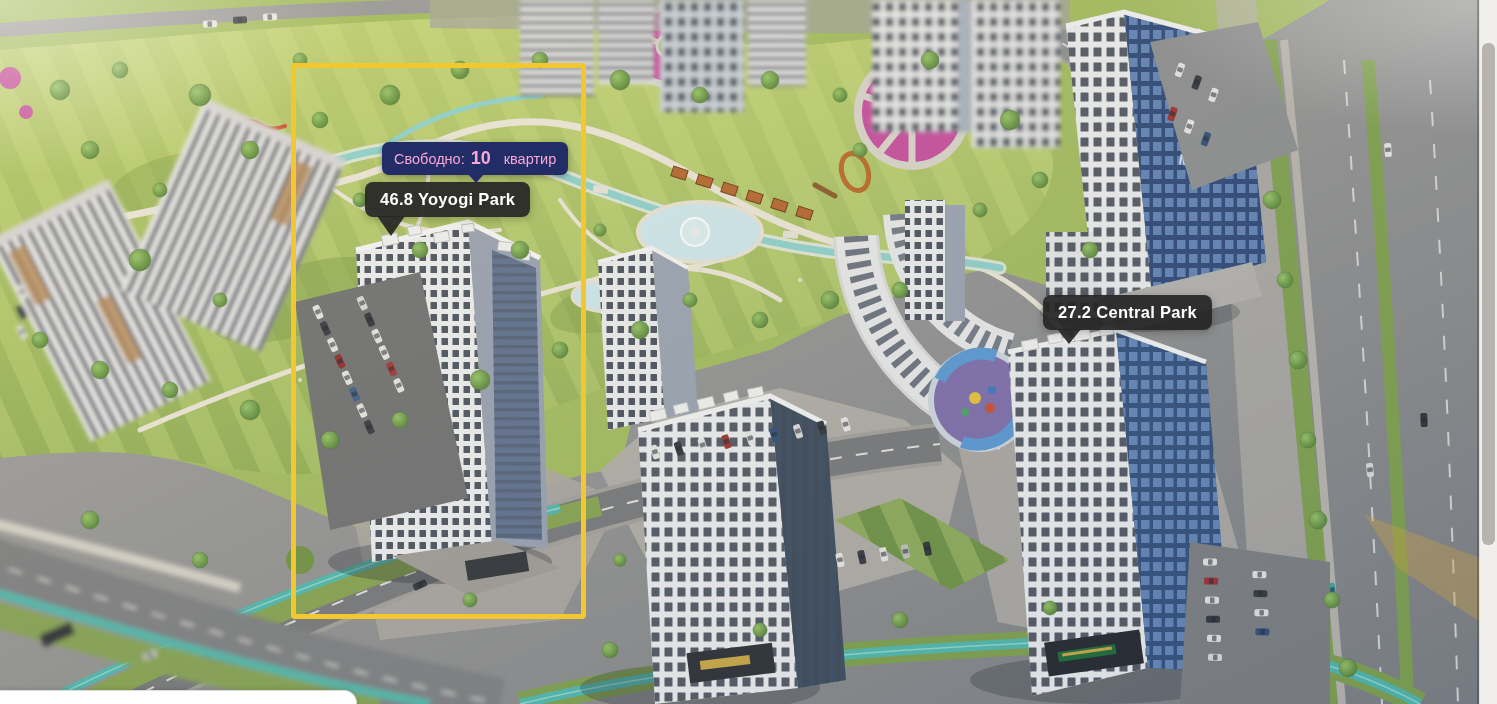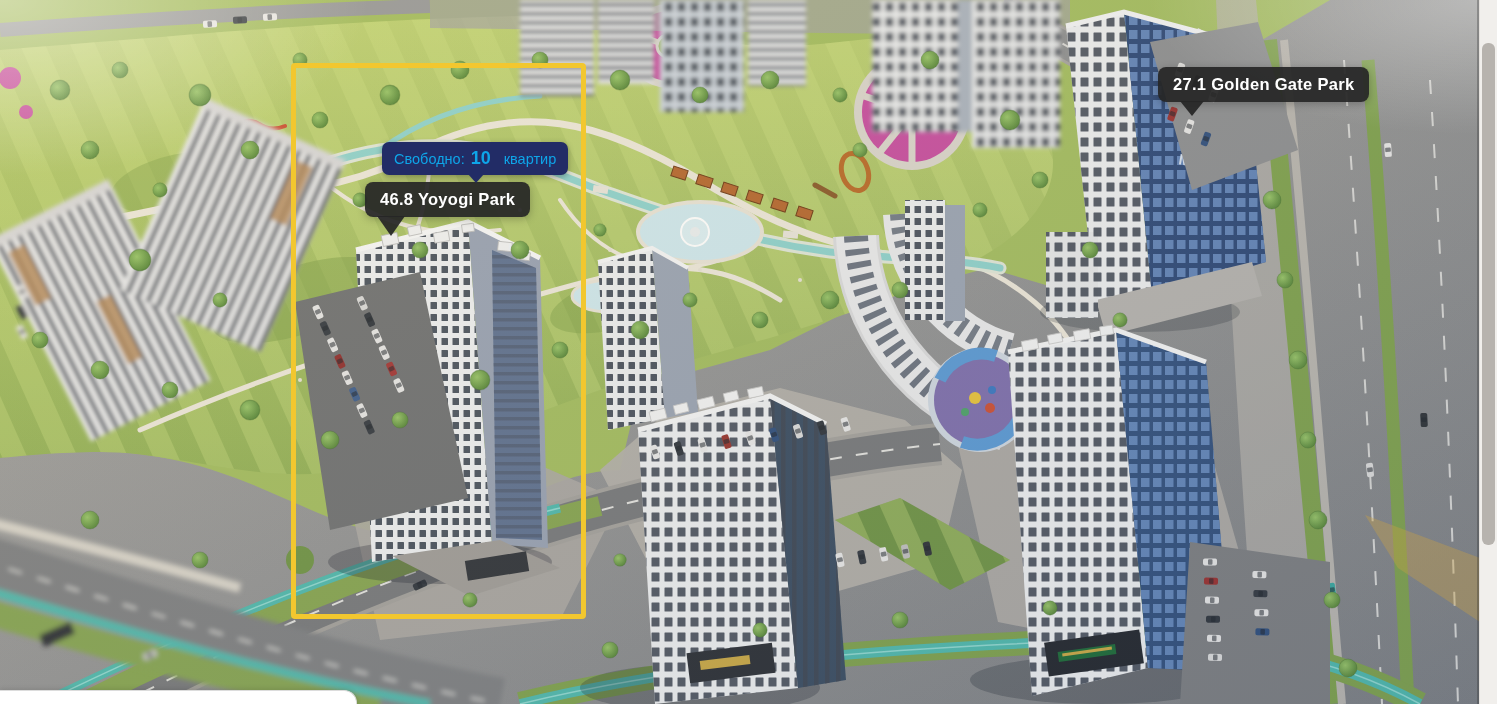--- a/index.html
+++ b/index.html
@@ -27,21 +27,21 @@
     border-left:14px solid transparent;border-right:14px solid transparent;
     border-top:20px solid rgba(38,38,38,0.93);margin-top:-1px;
   }
   .chip .tail.small{border-left-width:12px;border-right-width:12px;border-top-width:15px;}
   #chip-271{left:1158px;top:67px;}  #chip-271 .tail{left:22px;}
   #chip-272{left:1043px;top:295px;} #chip-272 .tail{left:14px;}
   #chip-273{left:628px;top:346px;}  #chip-273 .tail{left:112px;}
   #chip-274{left:365px;top:182px;}  #chip-274 .tail{left:12px;}
   
   .tooltip{
-    position:absolute;left:382px;top:142px;z-index:7;background:#222C66;color:#0ea5e9;
+    position:absolute;left:382px;top:142px;z-index:7;background:#222C66;color:#f9a8d4;
     padding:6px 12px;border-radius:7px;white-space:nowrap;display:flex;align-items:baseline;
     box-shadow:0 2px 6px rgba(0,0,0,.3);
   }
   .tooltip .t-label{font-size:14.5px;font-weight:500;margin-right:6px;}
   .tooltip .t-count{font-size:18px;font-weight:700;margin-right:13px;}
   .tooltip .t-unit{font-size:14.5px;font-weight:500;text-align:center;}
   .tooltip .tail{
     position:absolute;top:100%;left:86px;width:0;height:0;margin-top:-1px;
     border-left:8px solid transparent;border-right:8px solid transparent;
     border-top:9px solid #222C66;
@@ -562,25 +562,25 @@
     <span class="t-unit">квартир</span>
     <span class="tail"></span>
   </div>
 
   <div class="chip" id="chip-274">
     <span>46.8 Yoyogi Park</span>
     <span class="tail"></span>
   </div>
 
 
-
-  <div class="chip" id="chip-271">
-    <span>27.1 Golden Gate Park</span>
+  <div class="chip" id="chip-272">
+    <span>27.2 Central Park</span>
     <span class="tail small"></span>
   </div>
+
 
   <div class="bottom-sheet"></div>
 
   <div class="scrollbar">
     <div class="thumb"></div>
   </div>
 
 </div>
 
 </body></html>

